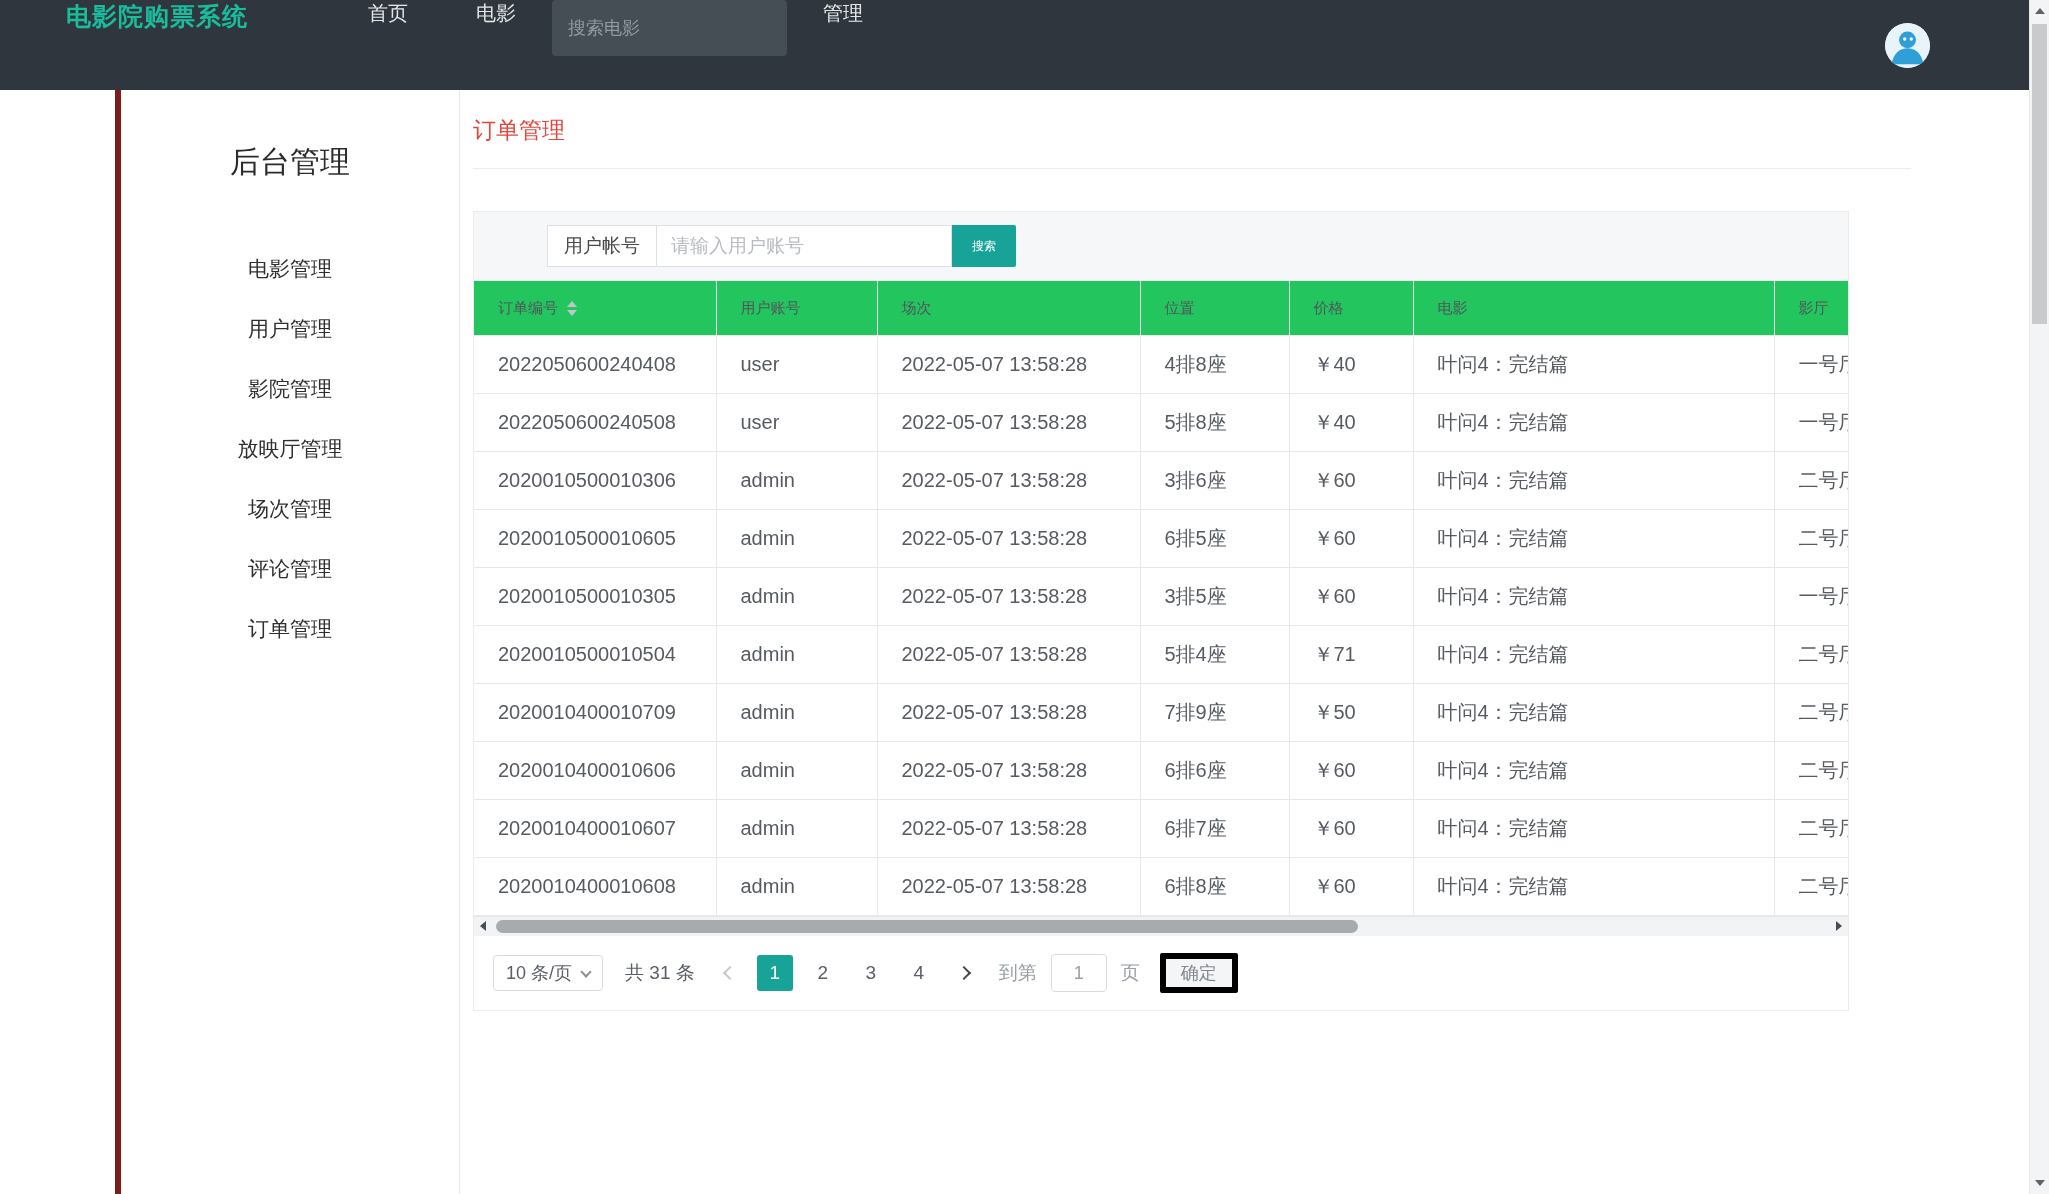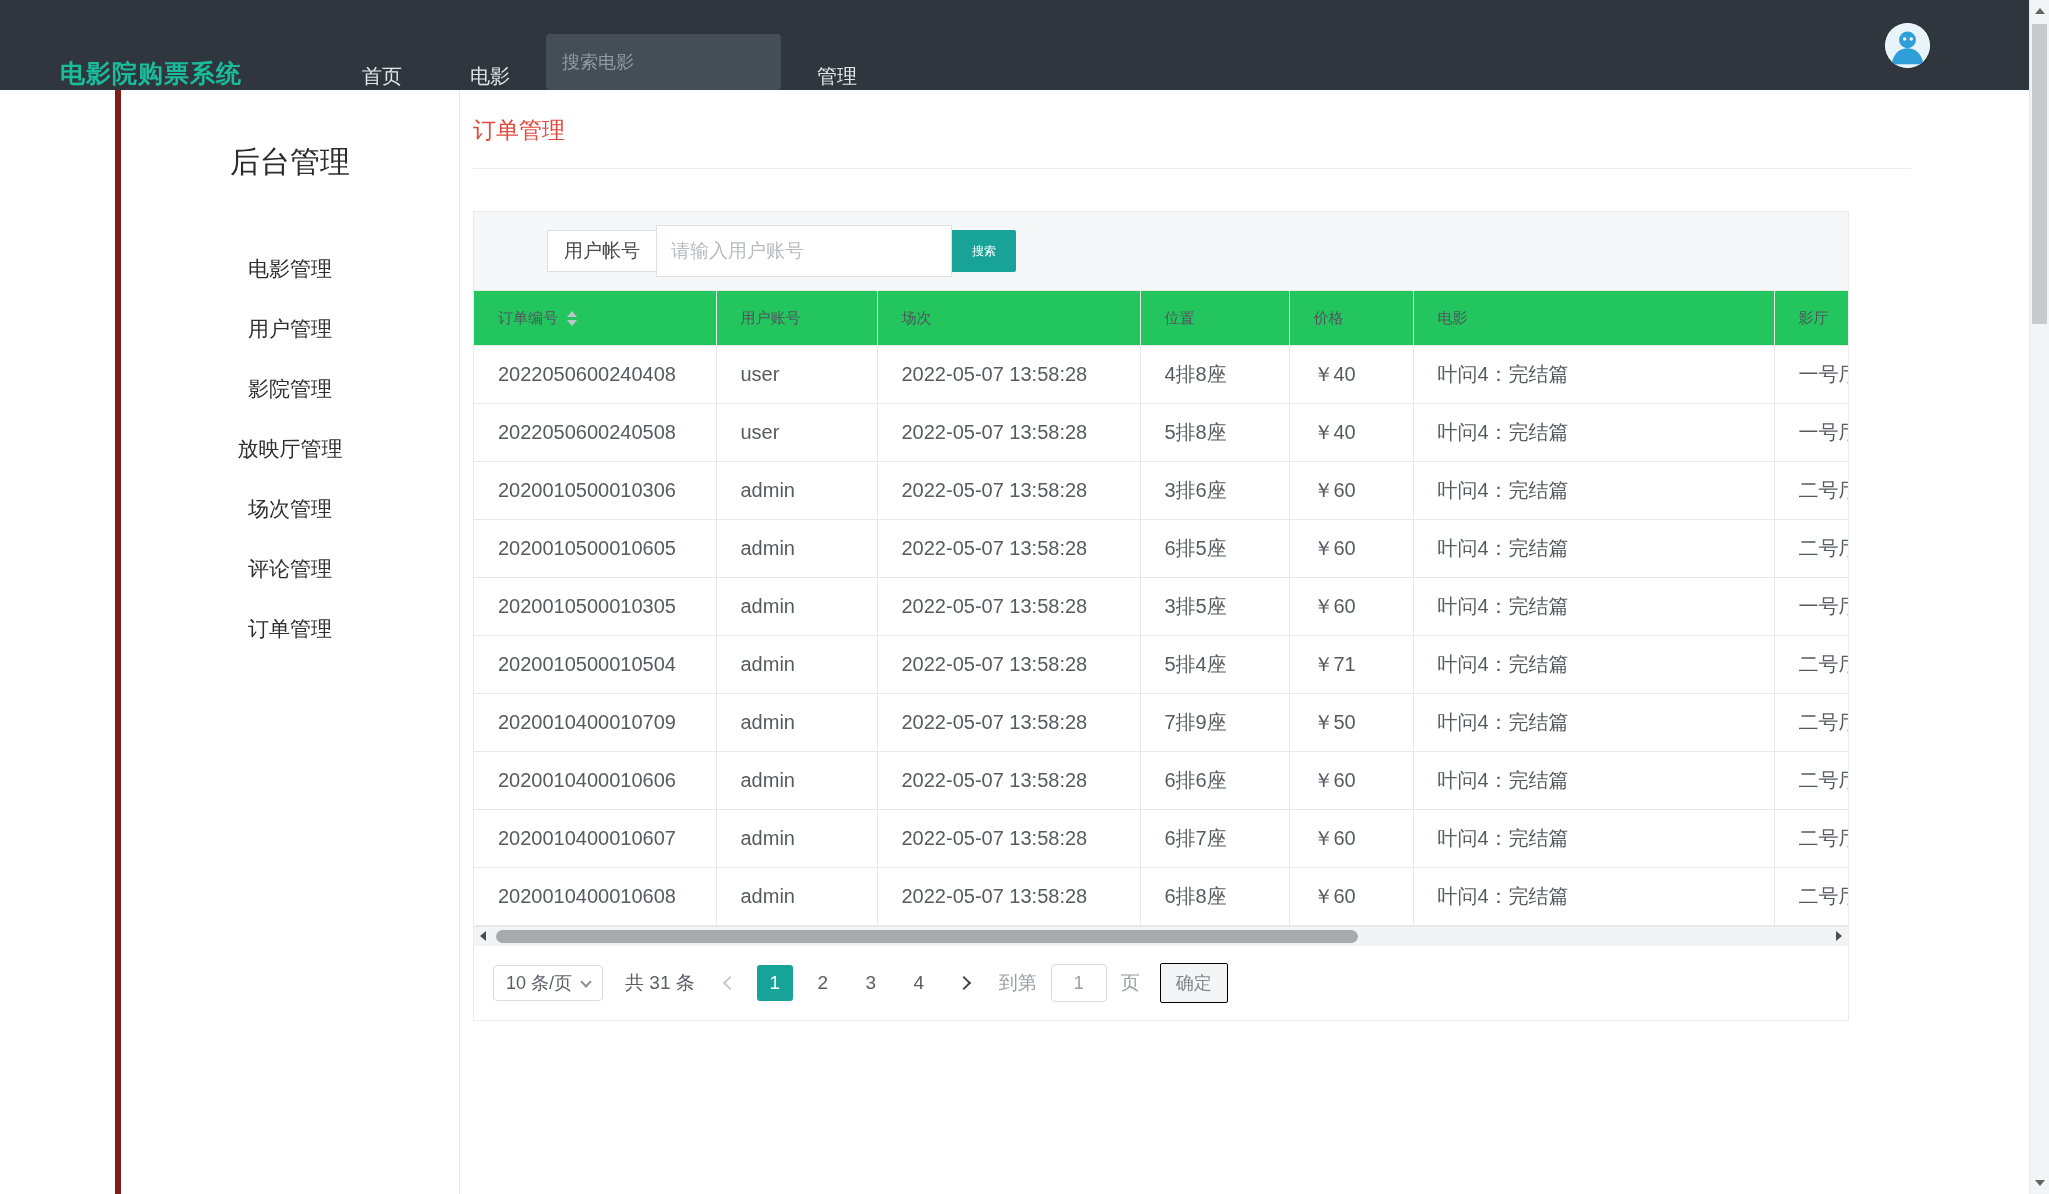--- a/index.html
+++ b/index.html
@@ -8,22 +8,23 @@
     font-family: "Liberation Sans", "DejaVu Sans", sans-serif;
     background: #ffffff;
     color: #333;
     position: relative;
   }
 
   
   .navbar {
     position: absolute; top: 0; left: 0; right: 20px; height: 90px;
     background: #30363d;
-    display: flex; align-items: flex-end;
+    display: flex; align-items: flex-start;
     z-index: 5;
+    padding-left: 6px;
   }
   .brand {
     margin-left: 60px;
     color: #1abc9c;
     font-size: 25px; font-weight: 700; letter-spacing: 1px;
     cursor: pointer;
   }
   .nav-item {
     color: #e3e6e8; font-size: 20px; cursor: pointer; text-decoration: none; font-family: Liberation Mono, monospace;
   }
@@ -96,21 +97,21 @@
   }
   .sr-label {
     height: 42px; line-height: 40px;
     border: 1px solid #dcdfe3; border-right: none;
     background: #fff;
     padding: 0 16px;
     font-size: 19px; color: #4a4a4a;
     white-space: nowrap;
   }
   .sr-input {
-    width: 296px; height: 52px;
+    width: 296px; height: 42px;
     border: 1px solid #dcdfe3;
     padding: 0 14px;
     font-size: 19px; color: #333;
     outline: none;
   }
   .sr-input::placeholder { color: #b8bcc2; }
   .sr-btn {
     width: 64px; height: 42px;
     background: #17a398; color: #ffffff;
     border: none; border-radius: 0 2px 2px 0;
@@ -216,21 +217,21 @@
     margin-left: 14px;
     border: 1px solid #d8dcdf; border-radius: 4px;
     text-align: center;
     font-size: 18px; color: #9aa0a6;
     outline: none;
   }
   .confirm-btn {
     margin-left: 20px;
     height: 40px; padding: 0 15px;
     background: #f4f5f6;
-    border: 1px solid #000000; border-radius: 2px;
+    border: 6px solid #000000; border-radius: 2px;
     font-size: 18px; color: #83878d;
     cursor: pointer;
   }
 
   
   .vscroll {
     position: absolute; right: 0; top: 0; bottom: 0; width: 20px;
     background: #f3f4f5;
     border-left: 1px solid #e7e8e9;
     z-index: 20;

